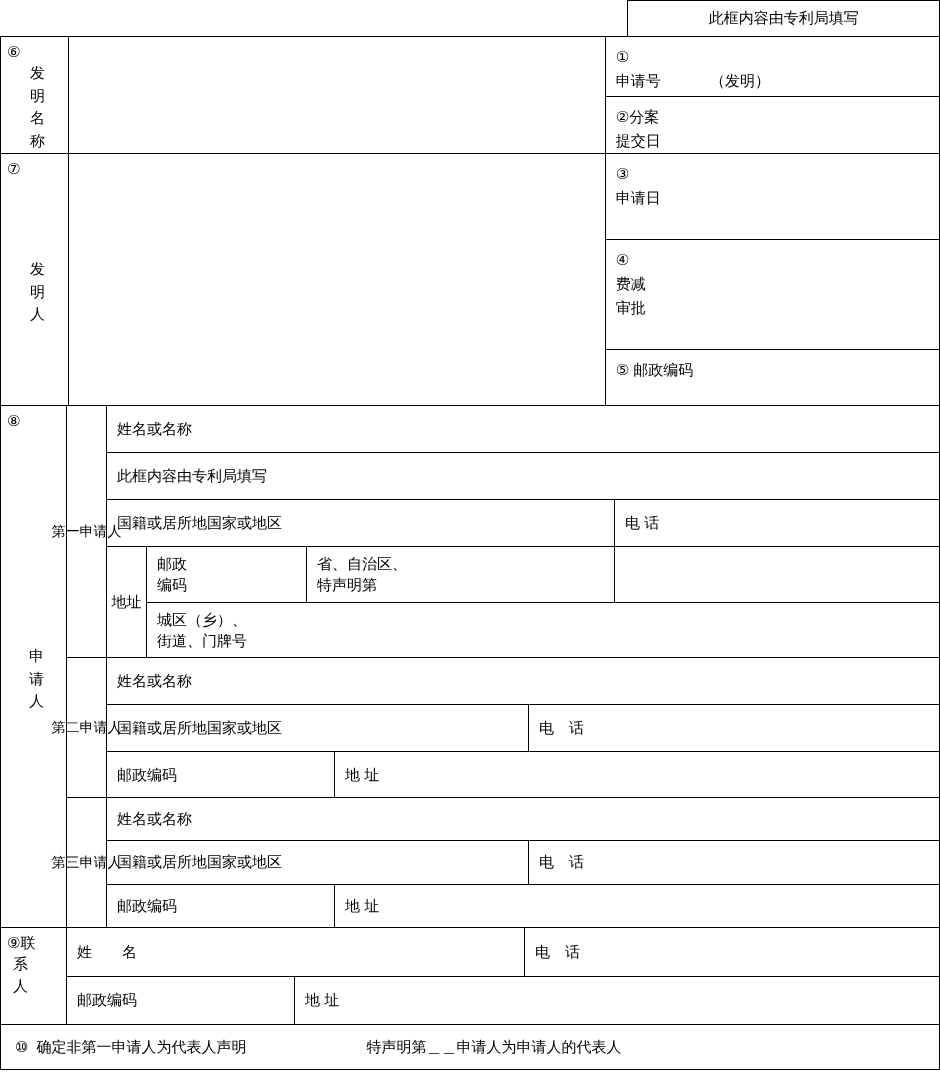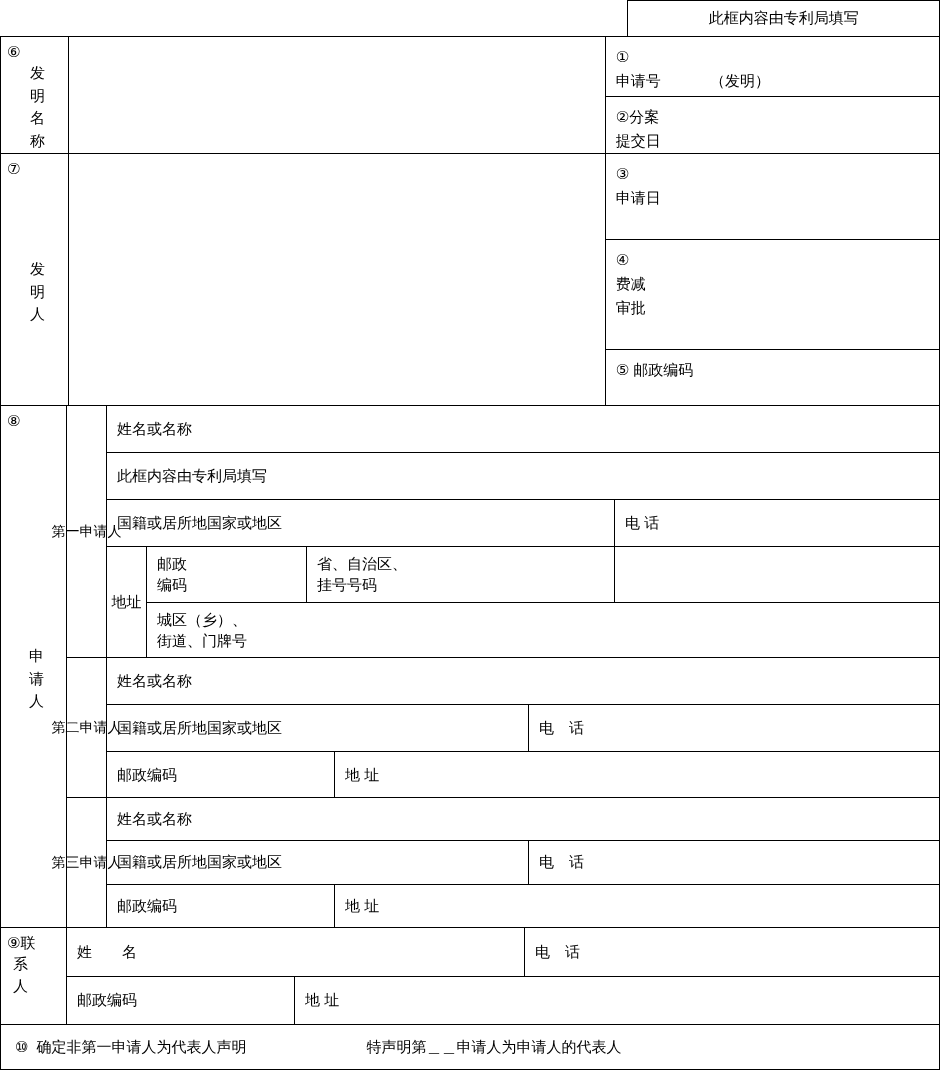--- a/index.html
+++ b/index.html
@@ -242,21 +242,21 @@
                   <span>址</span>
               </div>
               <div style="width:792px;">
                 <div class="sub-row thin-bb" style="height:56px;">
                   <div class="sub-cell two-line thin-br" style="width:160px;">
                     <span>邮政</span>
                     <span>编码</span>
                   </div>
                   <div class="sub-cell two-line thin-br" style="width:308px;">
                     <span>省、自治区、</span>
-                    <span>挂号号码</span>
+                    <span>特声明第</span>
                   </div>
                 </div>
                 <div class="sub-row" style="height:55px;">
                   <div class="sub-cell two-line" style="width:792px;">
                     <span>城区（乡）、</span>
                     <span>街道、门牌号</span>
                   </div>
                 </div>
               </div>
             </div>

